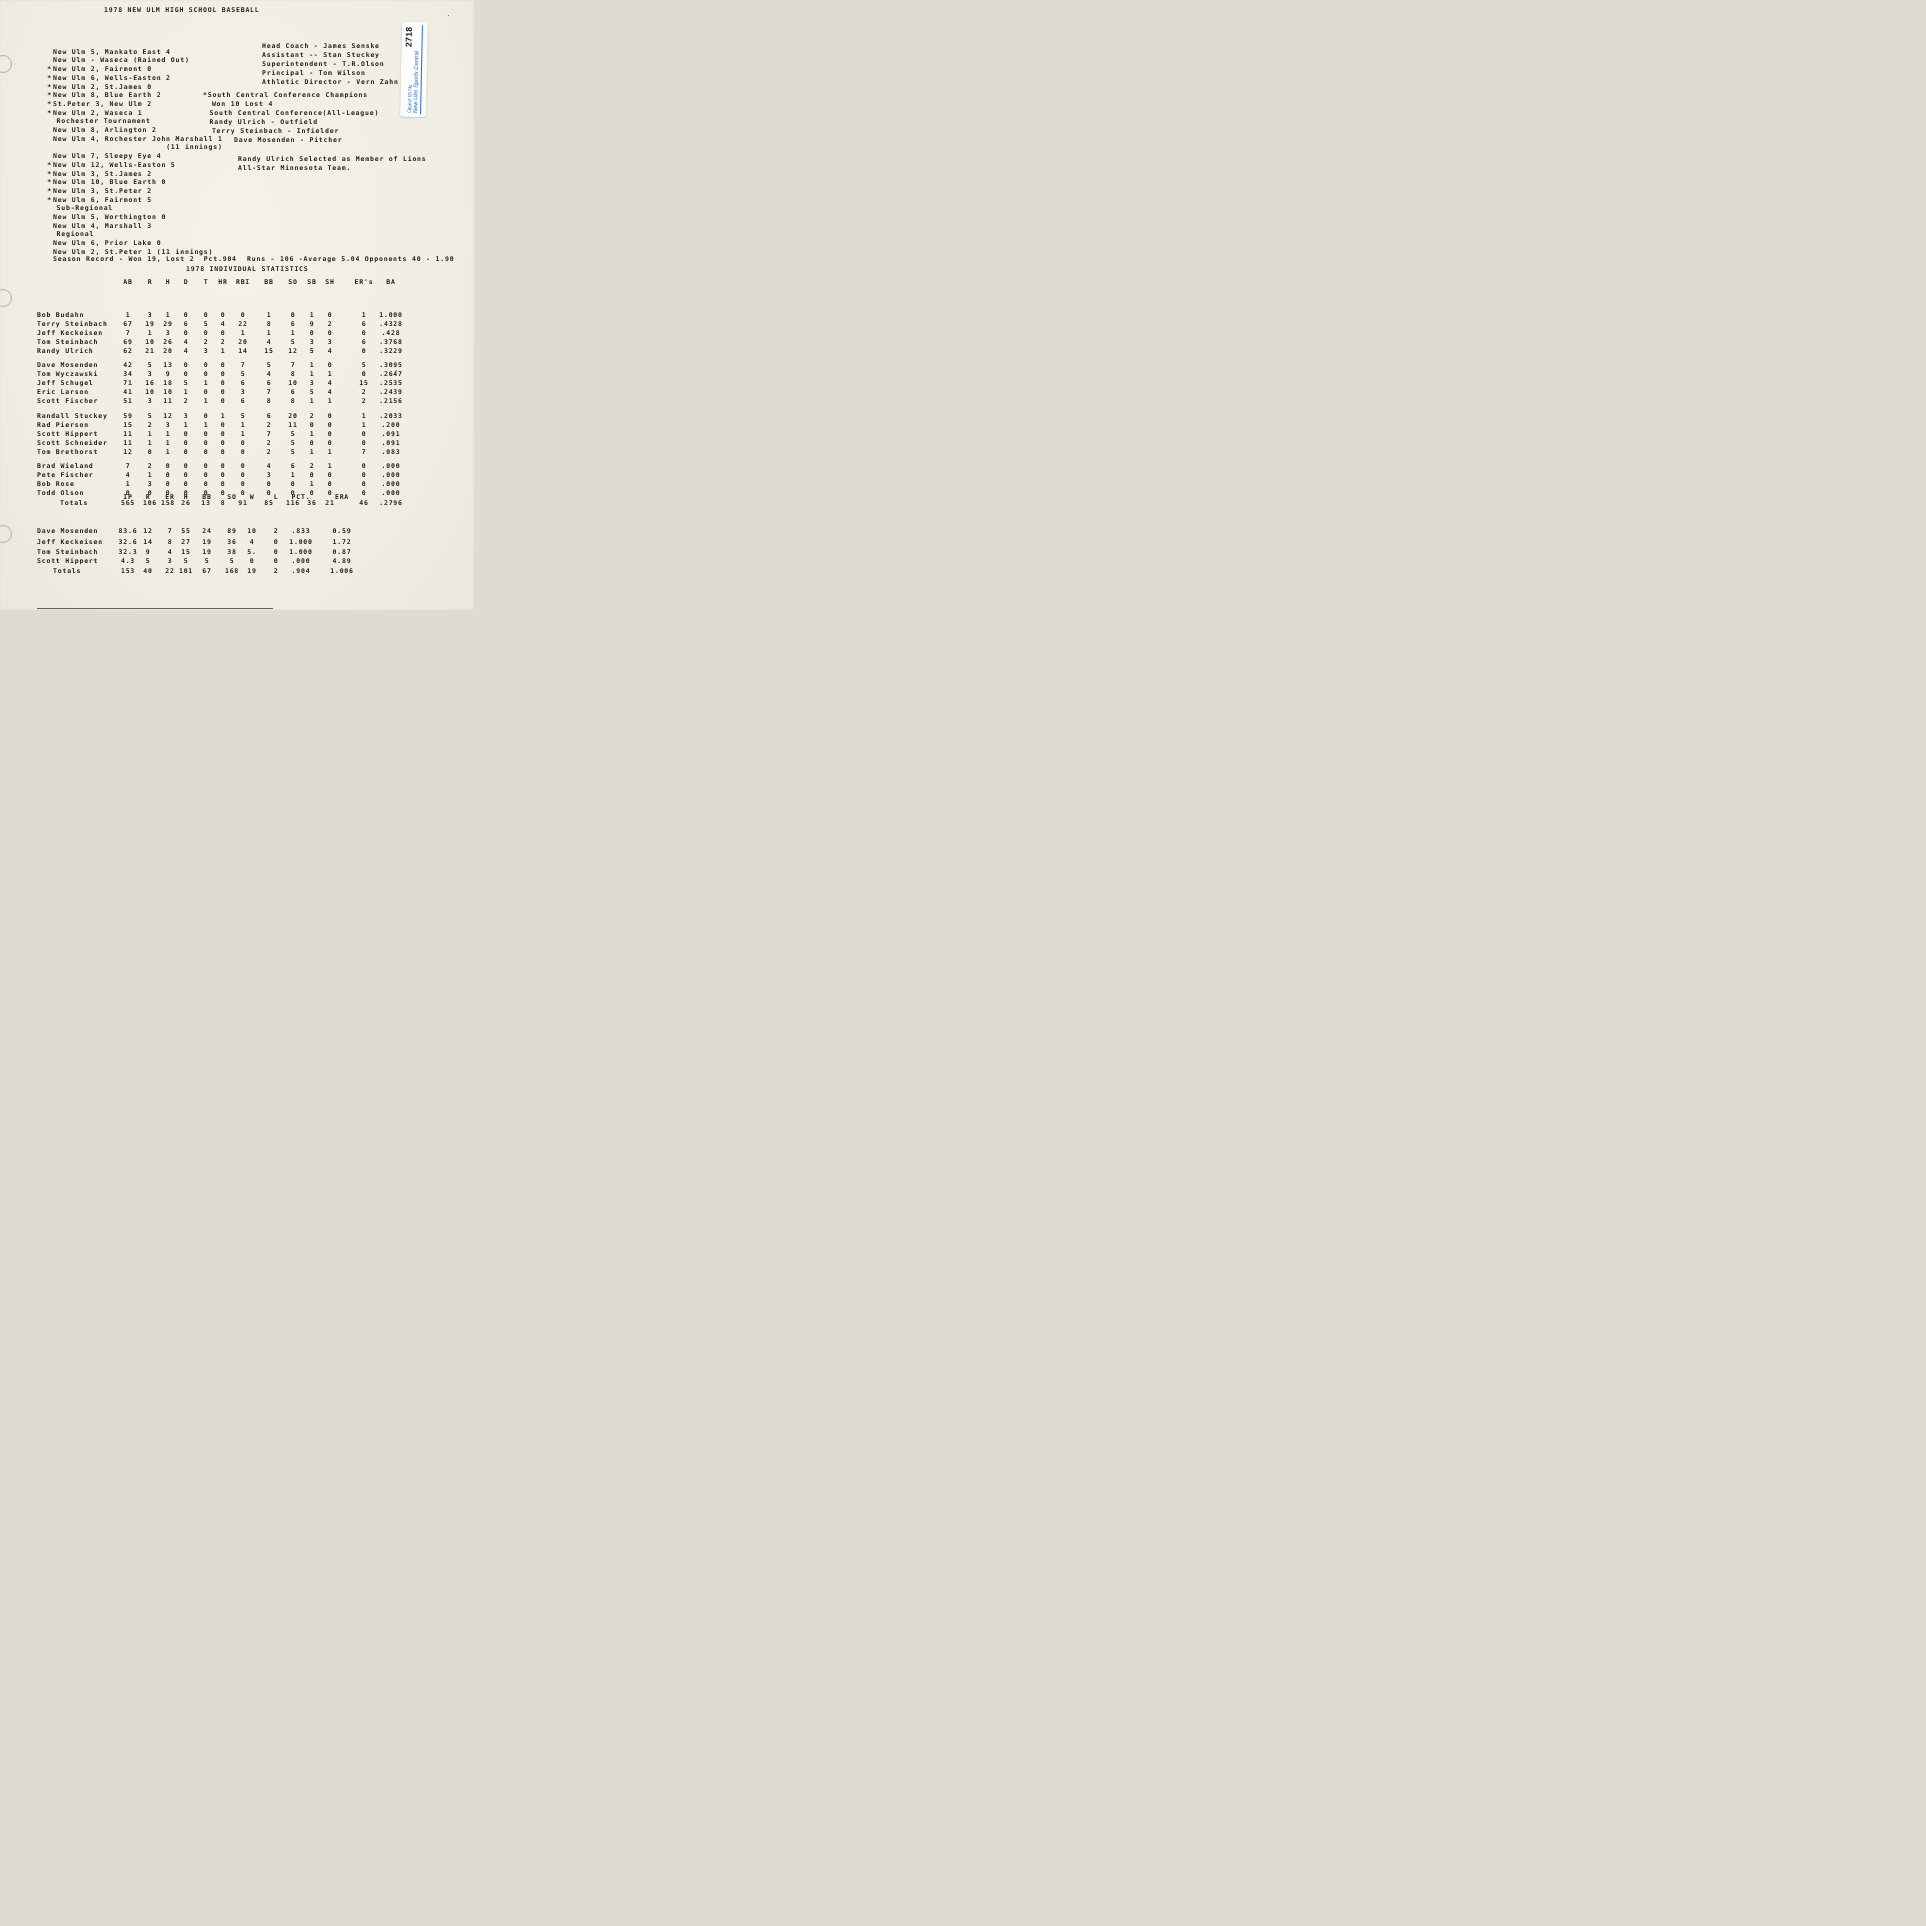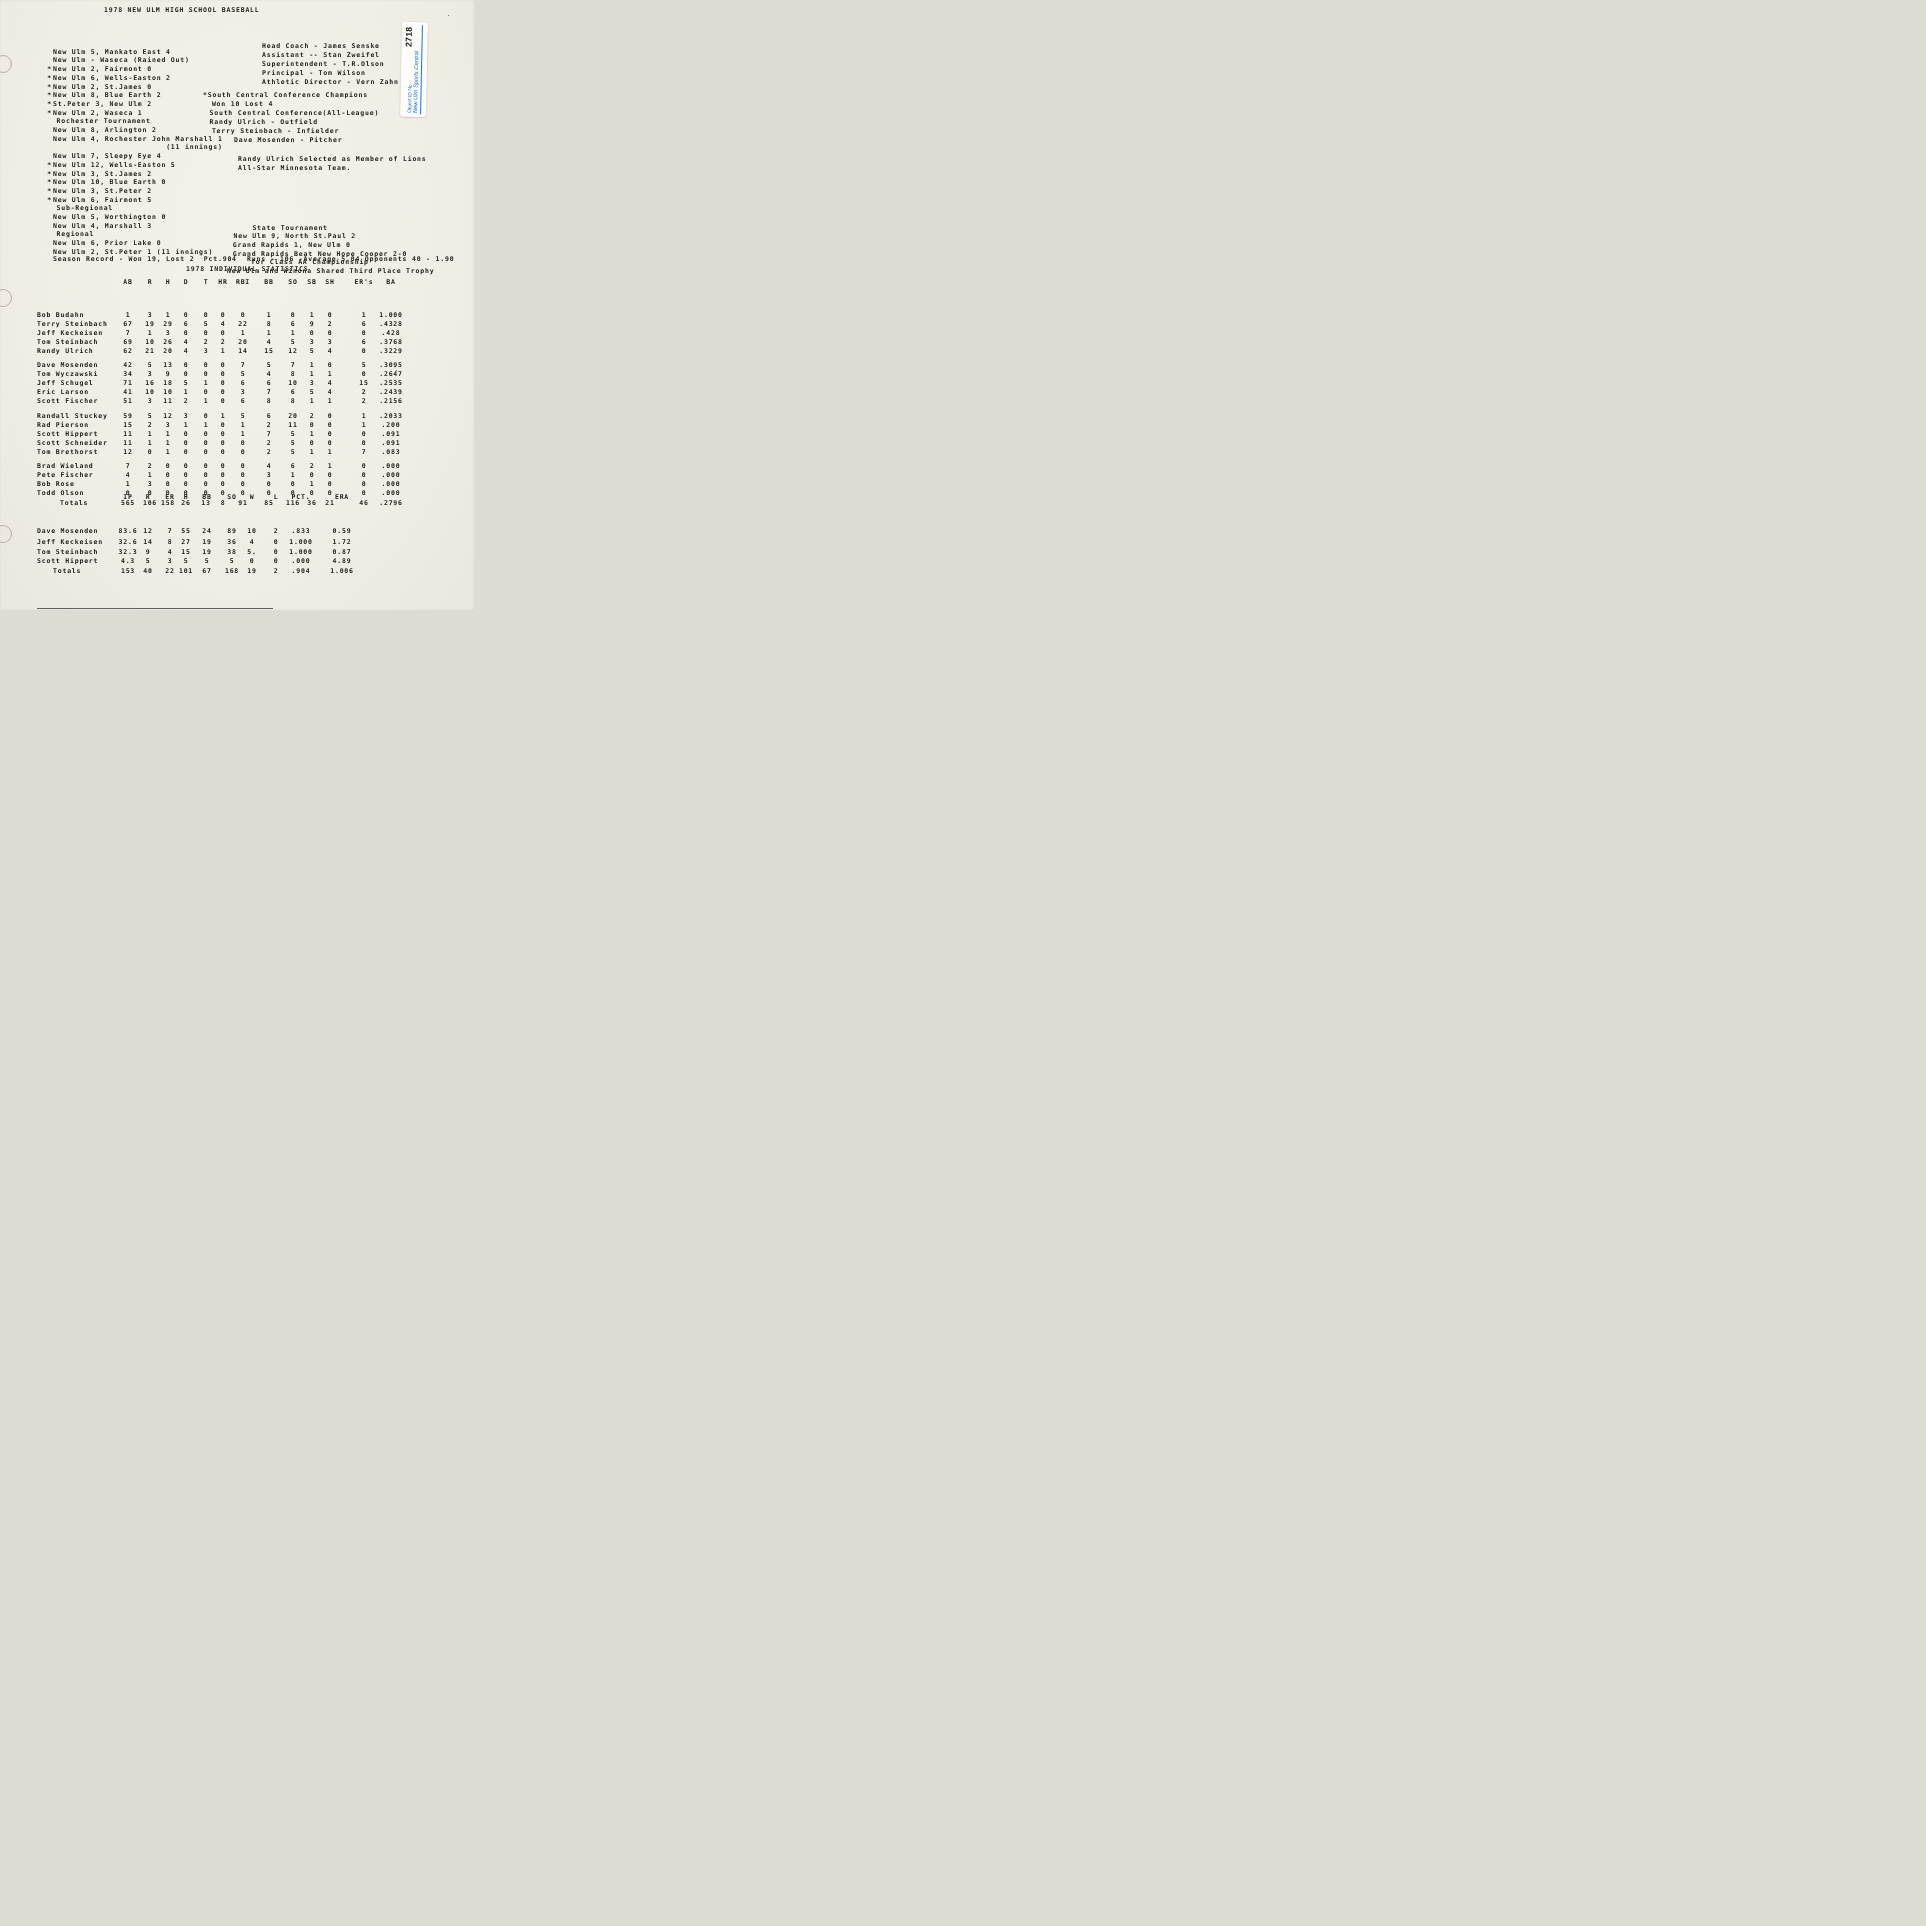--- a/index.html
+++ b/index.html
@@ -82,33 +82,30 @@
   <div class="scan-line"></div>
 
   <div class="abs tw title">1978 NEW ULM HIGH SCHOOL BASEBALL</div>
 
   <div class="abs tw games">
     
   <div class="game-line"><span class="star"></span><span>New Ulm 5, Mankato East 4</span></div><div class="game-line"><span class="star"></span><span>New Ulm - Waseca (Rained Out)</span></div><div class="game-line"><span class="star">*</span><span>New Ulm 2, Fairmont 0</span></div><div class="game-line"><span class="star">*</span><span>New Ulm 6, Wells-Easton 2</span></div><div class="game-line"><span class="star">*</span><span>New Ulm 2, St.James 0</span></div><div class="game-line"><span class="star">*</span><span>New Ulm 8, Blue Earth 2</span></div><div class="game-line"><span class="star">*</span><span>St.Peter 3, New Ulm 2</span></div><div class="game-line"><span class="star">*</span><span>New Ulm 2, Waseca 1</span></div><div class="game-line round"><span class="star"></span><span>Rochester Tournament</span></div><div class="game-line"><span class="star"></span><span>New Ulm 8, Arlington 2</span></div><div class="game-line"><span class="star"></span><span>New Ulm 4, Rochester John Marshall 1</span></div><div class="game-line note"><span class="star"></span><span>(11 innings)</span></div><div class="game-line"><span class="star"></span><span>New Ulm 7, Sleepy Eye 4</span></div><div class="game-line"><span class="star">*</span><span>New Ulm 12, Wells-Easton 5</span></div><div class="game-line"><span class="star">*</span><span>New Ulm 3, St.James 2</span></div><div class="game-line"><span class="star">*</span><span>New Ulm 10, Blue Earth 0</span></div><div class="game-line"><span class="star">*</span><span>New Ulm 3, St.Peter 2</span></div><div class="game-line"><span class="star">*</span><span>New Ulm 6, Fairmont 5</span></div><div class="game-line round"><span class="star"></span><span>Sub-Regional</span></div><div class="game-line"><span class="star"></span><span>New Ulm 5, Worthington 0</span></div><div class="game-line"><span class="star"></span><span>New Ulm 4, Marshall 3</span></div><div class="game-line round"><span class="star"></span><span>Regional</span></div><div class="game-line"><span class="star"></span><span>New Ulm 6, Prior Lake 0</span></div><div class="game-line"><span class="star"></span><span>New Ulm 2, St.Peter 1 (11 innings)</span></div></div>
 
   <div class="abs tw staff">
     
-  <div class="line">Head Coach - James Senske</div><div class="line">Assistant -- Stan Zweifel</div><div class="line">Superintendent - T.R.Olson</div><div class="line">Principal - Tom Wilson</div><div class="line">Athletic Director - Vern Zahn</div></div>
+  <div class="line">Head Coach - James Senske</div><div class="line">Assistant -- Stan Stuckey</div><div class="line">Superintendent - T.R.Olson</div><div class="line">Principal - Tom Wilson</div><div class="line">Athletic Director - Vern Zahn</div></div>
 
   <div class="abs tw conf">
     
   <div class="line">*South Central Conference Champions</div><div class="line i23">Won 10 Lost 4</div><div class="line i17">South Central Conference(All-League)</div><div class="line i17">Randy Ulrich - Outfield</div><div class="line i23">Terry Steinbach - Infielder</div><div class="line i34">Dave Mosenden - Pitcher</div></div>
 
   <div class="abs tw allstar">
     
   <div class="line">Randy Ulrich Selected as Member of Lions</div><div class="line">All-Star Minnesota Team.</div></div>
 
-  <div class="abs tw state">
-    
-  <div class="line i66">State Tournament</div><div class="line i17">New Ulm 9, North St.Paul 2</div><div class="line i15">Grand Rapids 1, New Ulm 0</div><div class="line i15">Grand Rapids Beat New Hope Cooper 2-0</div><div class="line i63">for Class AA Championship</div><div class="line">New Ulm and Winona Shared Third Place Trophy</div></div>
 
   <div class="abs tw season-left">Season Record - Won 19, Lost 2  Pct.904</div>
   <div class="abs tw season-right">Runs - 106 -Average 5.04 Opponents 40 - 1.90</div>
   <div class="abs tw stats-title">1978 INDIVIDUAL STATISTICS</div>
 
   <div class="bat bat-head tw"><span class="cell c0">AB</span><span class="cell c1">R</span><span class="cell c2">H</span><span class="cell c3">D</span><span class="cell c4">T</span><span class="cell c5">HR</span><span class="cell c6">RBI</span><span class="cell c7">BB</span><span class="cell c8">SO</span><span class="cell c9">SB</span><span class="cell c10">SH</span><span class="cell c11">ER's</span><span class="cell c12">BA</span></div>
   <div class="bat bgroup g0 tw">
     
   <div class="trow"><span class="name">Bob Budahn</span><span style="display:contents"><span class="cell c0">1</span><span class="cell c1">3</span><span class="cell c2">1</span><span class="cell c3">0</span><span class="cell c4">0</span><span class="cell c5">0</span><span class="cell c6">0</span><span class="cell c7">1</span><span class="cell c8">0</span><span class="cell c9">1</span><span class="cell c10">0</span><span class="cell c11">1</span><span class="cell c12">1.000</span></span></div><div class="trow"><span class="name">Terry Steinbach</span><span style="display:contents"><span class="cell c0">67</span><span class="cell c1">19</span><span class="cell c2">29</span><span class="cell c3">6</span><span class="cell c4">5</span><span class="cell c5">4</span><span class="cell c6">22</span><span class="cell c7">8</span><span class="cell c8">6</span><span class="cell c9">9</span><span class="cell c10">2</span><span class="cell c11">6</span><span class="cell c12">.4328</span></span></div><div class="trow"><span class="name">Jeff Keckeisen</span><span style="display:contents"><span class="cell c0">7</span><span class="cell c1">1</span><span class="cell c2">3</span><span class="cell c3">0</span><span class="cell c4">0</span><span class="cell c5">0</span><span class="cell c6">1</span><span class="cell c7">1</span><span class="cell c8">1</span><span class="cell c9">0</span><span class="cell c10">0</span><span class="cell c11">0</span><span class="cell c12">.428</span></span></div><div class="trow"><span class="name">Tom Steinbach</span><span style="display:contents"><span class="cell c0">69</span><span class="cell c1">10</span><span class="cell c2">26</span><span class="cell c3">4</span><span class="cell c4">2</span><span class="cell c5">2</span><span class="cell c6">20</span><span class="cell c7">4</span><span class="cell c8">5</span><span class="cell c9">3</span><span class="cell c10">3</span><span class="cell c11">6</span><span class="cell c12">.3768</span></span></div><div class="trow"><span class="name">Randy Ulrich</span><span style="display:contents"><span class="cell c0">62</span><span class="cell c1">21</span><span class="cell c2">20</span><span class="cell c3">4</span><span class="cell c4">3</span><span class="cell c5">1</span><span class="cell c6">14</span><span class="cell c7">15</span><span class="cell c8">12</span><span class="cell c9">5</span><span class="cell c10">4</span><span class="cell c11">0</span><span class="cell c12">.3229</span></span></div></div>
   <div class="bat bgroup g1 tw">

